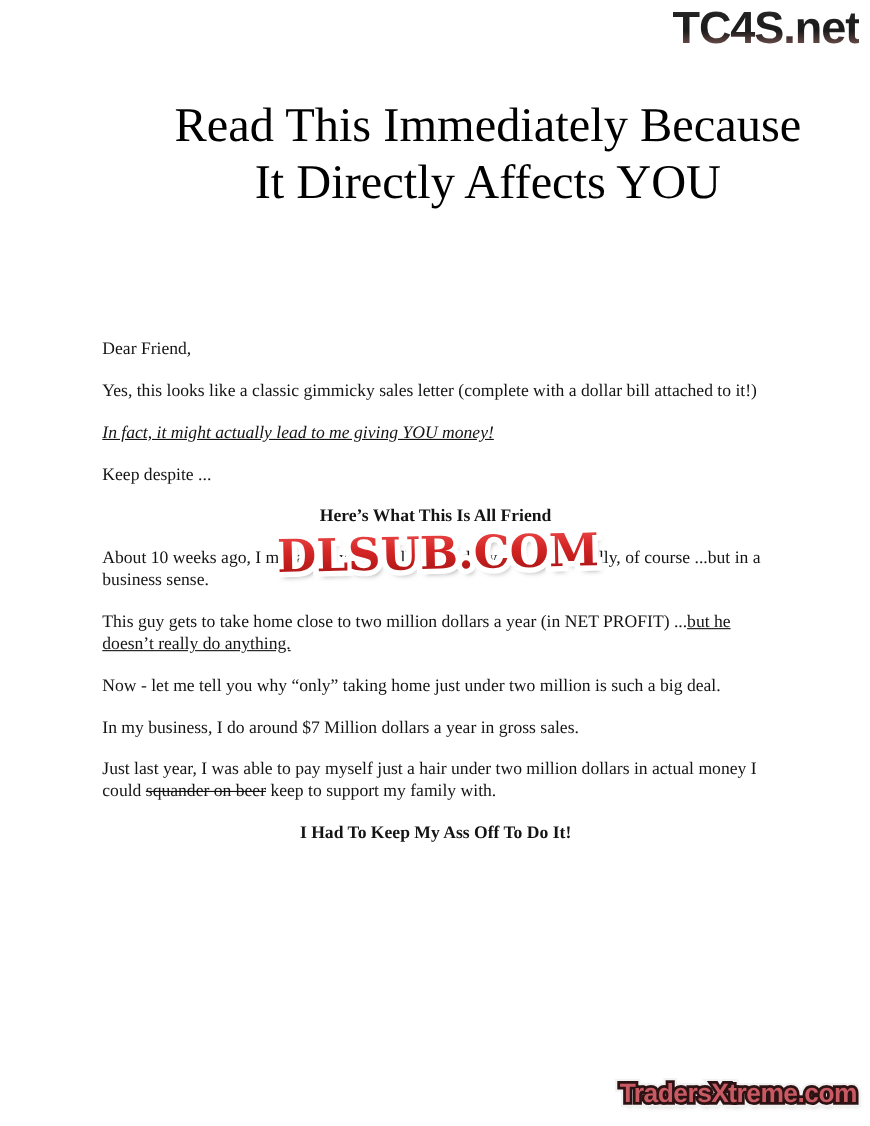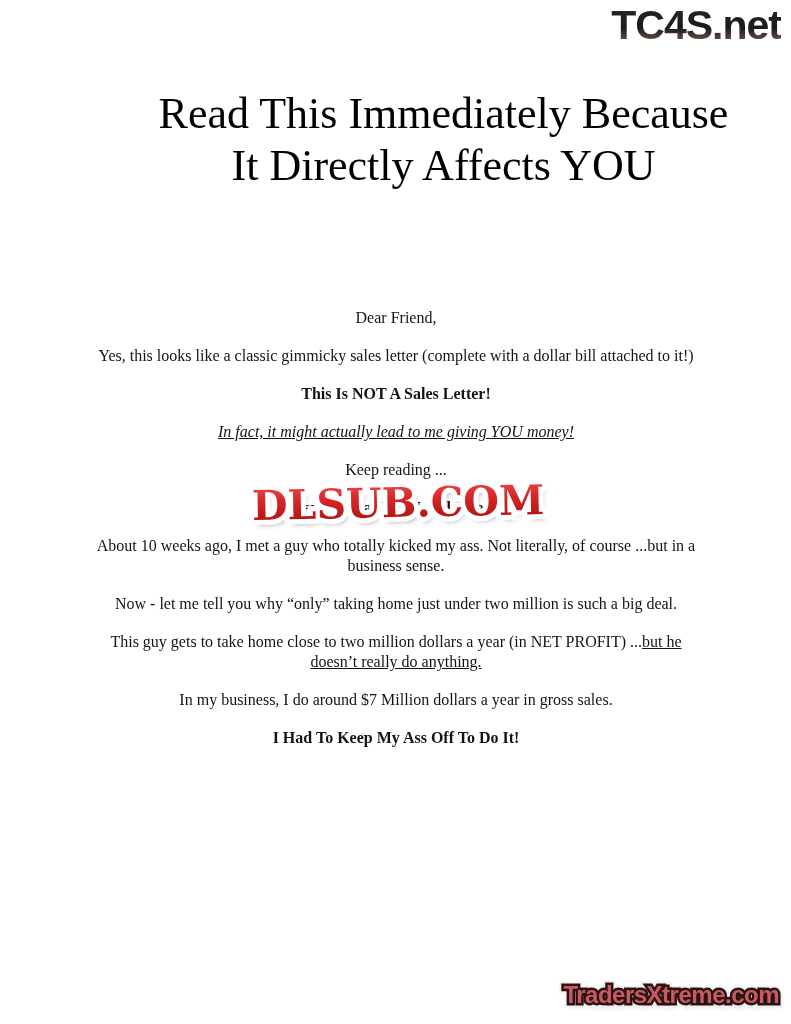--- a/index.html
+++ b/index.html
@@ -48,21 +48,21 @@
   
   .letter-body {
     position: absolute;
     top: 308px;
     left: 93px;
     width: 606px;
     font-size: 16px;
     line-height: 20px;
     color: #141414;
   }
-  .para { margin: 0 0 18px 0; text-align: center; }
+  .para { margin: 0 0 18px 0; }
   .para.center { text-align: center; }
   .seg-b { font-weight: 700; }
   .seg-i { font-style: italic; }
   .seg-u { text-decoration: underline; }
   .seg-s { text-decoration: line-through; }
 
   
   .watermark {
     position: absolute;
     left: 252px;
@@ -129,28 +129,28 @@
   <div class="tc4s-logo">TC4S.net</div>
 
   <h1 class="title">
     <span class="title-line">Read This Immediately Because</span>
     <span class="title-line">It Directly Affects YOU</span>
   </h1>
 
   <div class="letter-body">
       <p class="para"><span>Dear Friend,</span></p>
       <p class="para"><span>Yes, this looks like a classic gimmicky sales letter (complete with a dollar bill attached to it!)</span></p>
-      <p class="para center"><span class="seg-b">This Is NOT A Sales Letter!</span></p>
       <p class="para"><span class="seg-i seg-u">In fact, it might actually lead to me giving YOU money!</span></p>
-      <p class="para"><span>Keep reading ...</span></p>
+      <p class="para"><span>Keep despite ...</span></p>
       <p class="para center"><span class="seg-b">Here’s What This Is All Friend</span></p>
       <p class="para"><span>About 10 weeks ago, I met a guy who totally kicked my ass. Not literally, of course ...but in a business sense.</span></p>
+      <p class="para"><span>This guy gets to take home close to two million dollars a year (in NET PROFIT) ...</span><span class="seg-u">but he doesn’t really do anything.</span></p>
       <p class="para"><span>Now - let me tell you why “only” taking home just under two million is such a big deal.</span></p>
-      <p class="para"><span>This guy gets to take home close to two million dollars a year (in NET PROFIT) ...</span><span class="seg-u">but he doesn’t really do anything.</span></p>
       <p class="para"><span>In my business, I do around $7 Million dollars a year in gross sales.</span></p>
+      <p class="para"><span>Just last year, I was able to pay myself just a hair under two million dollars in actual money I could </span><span class="seg-s">squander on beer</span><span> keep to support my family with.</span></p>
       <p class="para center"><span class="seg-b">I Had To Keep My Ass Off To Do It!</span></p>
     </div>
 
   <div class="watermark">
     <span class="wm-halo">DLSUB.COM</span>
     <span class="wm-fill">DLSUB.COM</span>
   </div>
 
   <div class="footer-brand">
     <span class="fb-halo">TradersXtreme.com</span>

